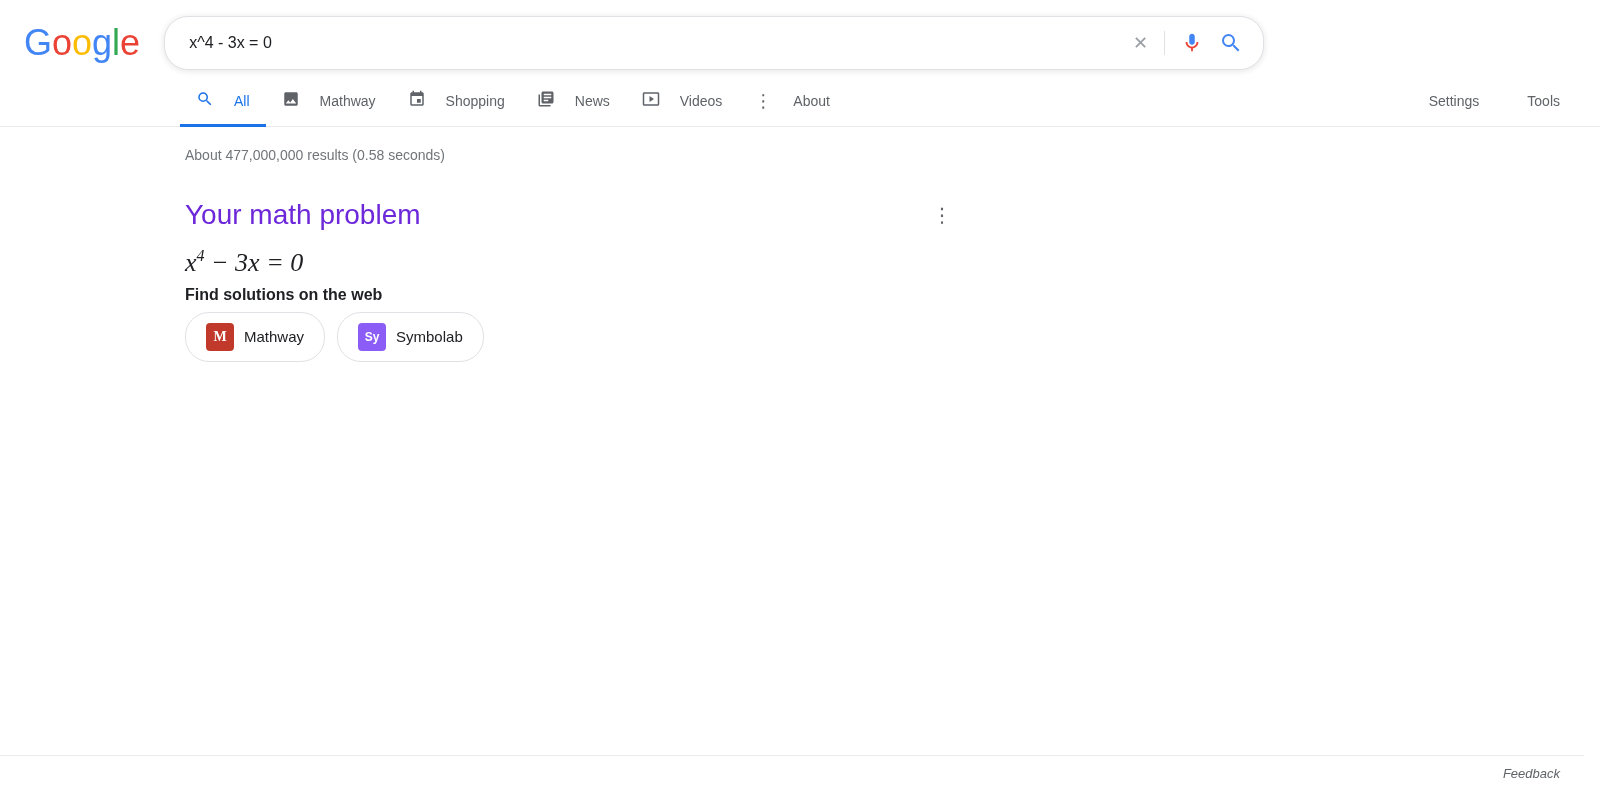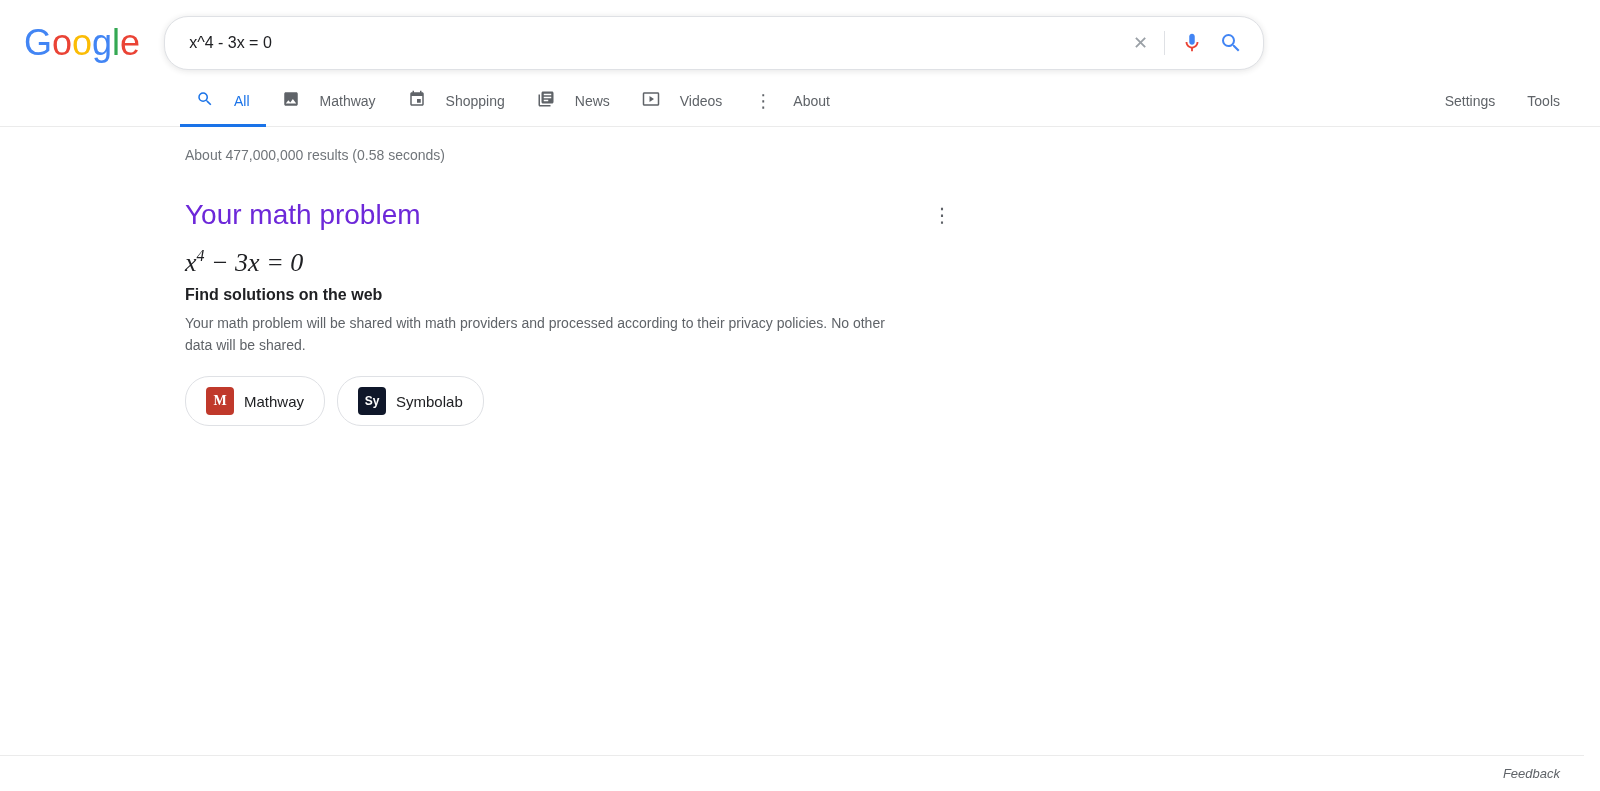--- a/index.html
+++ b/index.html
@@ -134,21 +134,21 @@
     }
 
     .tab-icon {
       font-size: 16px;
     }
 
     .tab-settings-tools {
       margin-left: auto;
       display: flex;
       align-items: center;
-      gap: 0;
+      gap: 16px;
       padding-right: 24px;
     }
 
     .settings-link, .tools-link {
       padding: 12px 16px;
       font-size: 14px;
       color: #5f6368;
       cursor: pointer;
       text-decoration: none;
       border-bottom: 3px solid transparent;
@@ -252,21 +252,21 @@
       color: #fff;
     }
 
     .mathway-logo {
       background: #c0392b;
       font-size: 14px;
       font-family: serif;
     }
 
     .symbolab-logo {
-      background: #0f172a;
+      background: #8b5cf6;
       font-size: 12px;
       font-weight: 700;
     }
 
     
     .footer-bar {
       position: fixed;
       bottom: 0;
       right: 16px;
       width: 100%;
@@ -385,21 +385,20 @@
   <div class="math-card">
     <button class="more-options-btn" title="More options">⋮</button>
 
     <h2 class="math-card-title">Your math problem</h2>
 
     <div class="math-equation">
       <i>x</i><sup>4</sup> − 3<i>x</i> = 0
     </div>
 
     <h3 class="find-solutions-title">Find solutions on the web</h3>
-    <p class="find-solutions-desc">Your math problem will be shared with math providers and processed according to their privacy policies. No other data will be shared.</p>
 
     <div class="math-providers">
       <a class="provider-btn" href="#">
         <div class="provider-logo mathway-logo">M</div>
         <span>Mathway</span>
       </a>
       <a class="provider-btn" href="#">
         <div class="provider-logo symbolab-logo">Sy</div>
         <span>Symbolab</span>
       </a>

